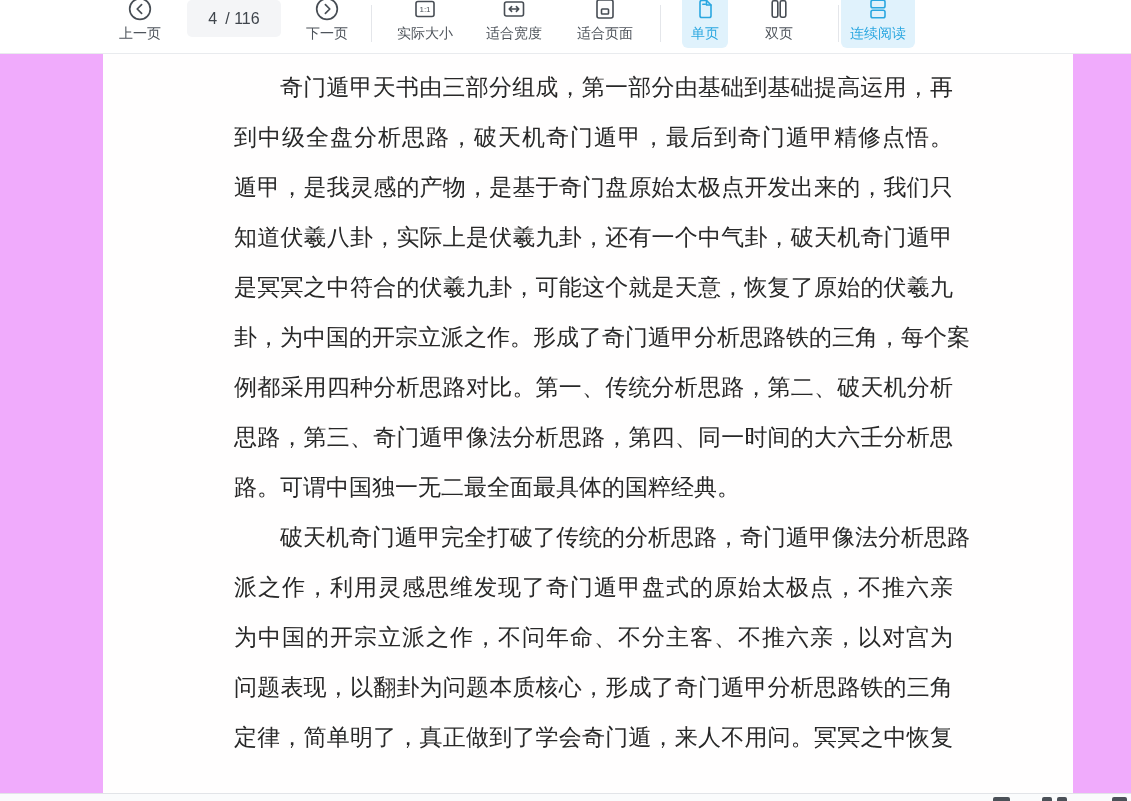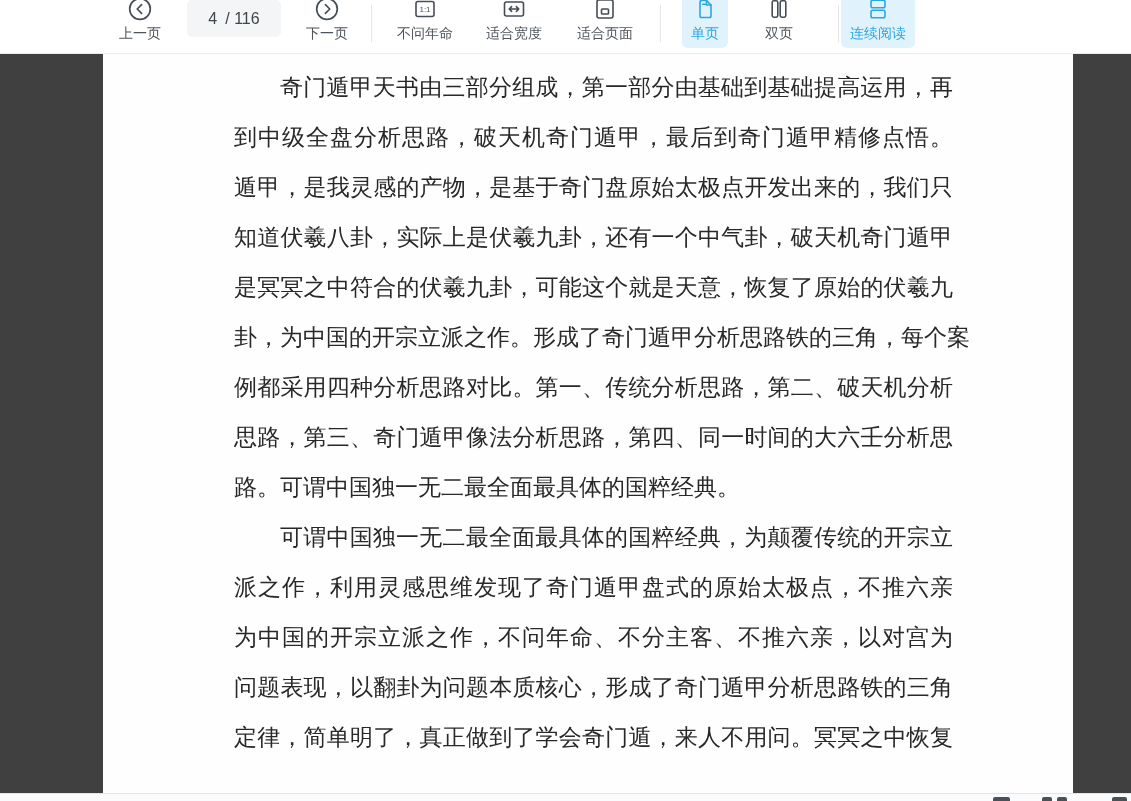--- a/index.html
+++ b/index.html
@@ -14,21 +14,21 @@
           white-space:nowrap; line-height:18px; }
   .tbtn .ticon { width:24px; height:24px; color:#474d54; }
   .tbtn.active { top:-9px; padding:6px 9px 6px; background:#e0f2fc; border-radius:6px; color:#2ba7e0; }
   .tbtn.active .ticon { color:#2ba7e0; }
   .pagebox { position:absolute; left:187px; top:0; width:94px; height:37px; background:#f4f5f7;
              border-radius:5px; display:flex; align-items:center; justify-content:center;
              gap:8px; font-size:16px; color:#3f454c; cursor:text; }
   .vsep { position:absolute; top:5px; width:1px; height:37px; background:#e4e6ea; }
 
   
-  .content { position:absolute; top:54px; left:0; right:0; bottom:0; background:#404040; overflow:hidden; }
+  .content { position:absolute; top:54px; left:0; right:0; bottom:0; background:#f0abfc; overflow:hidden; }
   .page { position:absolute; left:103px; top:0; width:970px; height:100%; background:#fffefe; }
   .page-text { padding:8px 17px 0 131px; }
   .tline { width:719px; height:50px; font:23px/50px "DejaVu Serif", serif; color:#282828;
            text-align:justify; text-align-last:justify; white-space:nowrap; overflow:visible; }
   .tline.short { text-align-last:left; }
   .tline.indent { text-indent:46px; }
 
   
   .bottombar { position:absolute; left:0; right:0; bottom:0; height:8px; background:#fafbfc;
                border-top:1px solid #e2e4e8; overflow:hidden; z-index:6; }
@@ -62,21 +62,21 @@
       <span>下一页</span>
     </div>
 
     <div class="vsep" style="left:371px"></div>
 
     <div class="tbtn" style="left:425px">
       <svg class="ticon" viewBox="0 0 24 24" fill="none" stroke="currentColor" stroke-width="1.6">
         <rect x="3" y="4.5" width="18" height="15" rx="2"></rect>
         <text x="12" y="15" text-anchor="middle" font-size="8" font-family="Liberation Sans, sans-serif" fill="currentColor" stroke="none">1:1</text>
       </svg>
-      <span>不问年命</span>
+      <span>实际大小</span>
     </div>
 
     <div class="tbtn" style="left:514px">
       <svg class="ticon" viewBox="0 0 24 24" fill="none" stroke="currentColor" stroke-width="1.6" stroke-linecap="round" stroke-linejoin="round">
         <rect x="2.5" y="5" width="19" height="14" rx="2"></rect>
         <path d="M7.2 12 H16.8 M9.6 9.6 7.2 12 9.6 14.4 M14.4 9.6 16.8 12 14.4 14.4"></path>
       </svg>
       <span>适合宽度</span>
     </div>
 
@@ -123,21 +123,21 @@
       <div class="page-text">
           <div class="tline indent">奇门遁甲天书由三部分组成，第一部分由基础到基础提高运用，再</div>
           <div class="tline">到中级全盘分析思路，破天机奇门遁甲，最后到奇门遁甲精修点悟。</div>
           <div class="tline">遁甲，是我灵感的产物，是基于奇门盘原始太极点开发出来的，我们只</div>
           <div class="tline">知道伏羲八卦，实际上是伏羲九卦，还有一个中气卦，破天机奇门遁甲</div>
           <div class="tline">是冥冥之中符合的伏羲九卦，可能这个就是天意，恢复了原始的伏羲九</div>
           <div class="tline">卦，为中国的开宗立派之作。形成了奇门遁甲分析思路铁的三角，每个案</div>
           <div class="tline">例都采用四种分析思路对比。第一、传统分析思路，第二、破天机分析</div>
           <div class="tline">思路，第三、奇门遁甲像法分析思路，第四、同一时间的大六壬分析思</div>
           <div class="tline short">路。可谓中国独一无二最全面最具体的国粹经典。</div>
-          <div class="tline indent">可谓中国独一无二最全面最具体的国粹经典，为颠覆传统的开宗立</div>
+          <div class="tline indent">破天机奇门遁甲完全打破了传统的分析思路，奇门遁甲像法分析思路</div>
           <div class="tline">派之作，利用灵感思维发现了奇门遁甲盘式的原始太极点，不推六亲</div>
           <div class="tline">为中国的开宗立派之作，不问年命、不分主客、不推六亲，以对宫为</div>
           <div class="tline">问题表现，以翻卦为问题本质核心，形成了奇门遁甲分析思路铁的三角</div>
           <div class="tline">定律，简单明了，真正做到了学会奇门遁，来人不用问。冥冥之中恢复</div>
         </div>
     </div>
   </div>
 
   <div class="bottombar">
     <div class="stub" style="left:993px;width:17px"></div>

